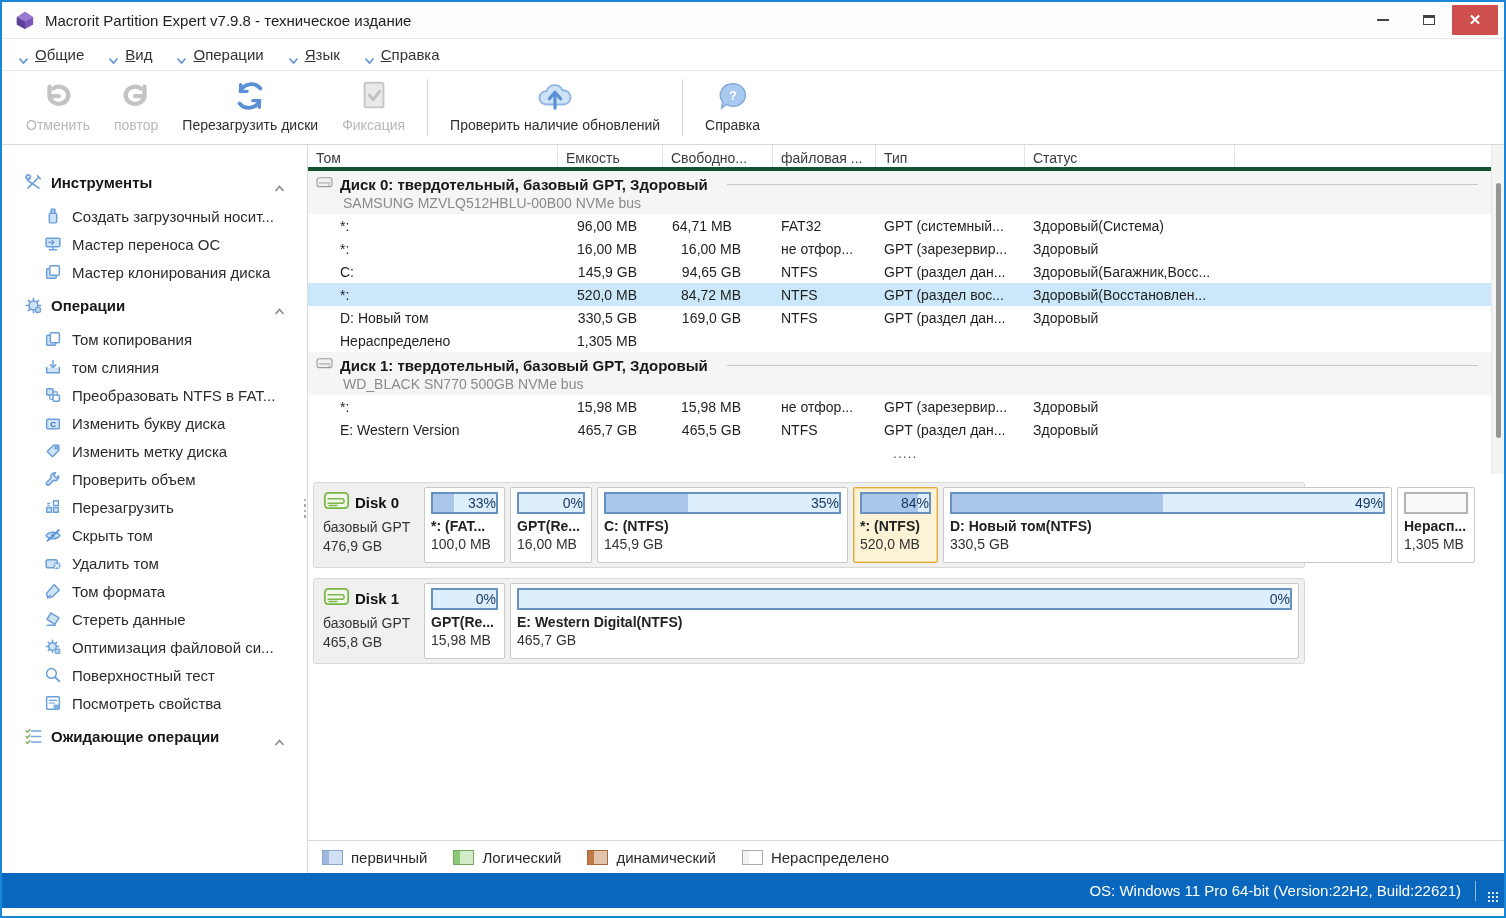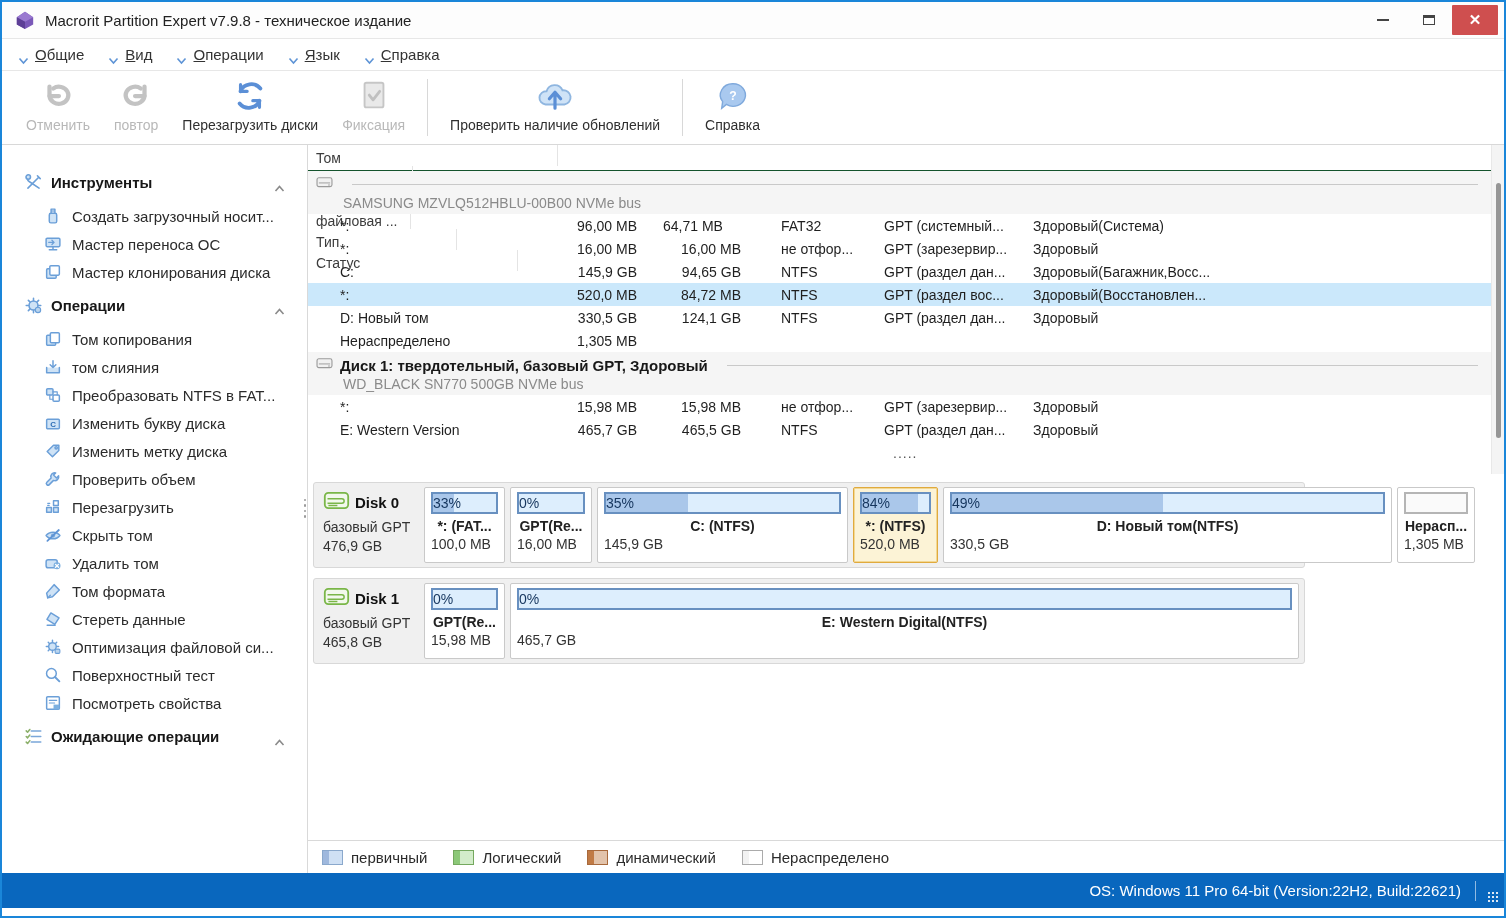--- a/index.html
+++ b/index.html
@@ -50,21 +50,21 @@
     padding:5px 0 5px 20px; cursor:default; white-space:nowrap; }
   .side-item .iicon { width:18px; height:18px; flex:0 0 auto; }
   .splitter { position:absolute; left:299px; top:348px; width:8px; height:30px;
     display:flex; flex-direction:column; align-items:center; justify-content:center; gap:3px; cursor:col-resize; }
   .splitter i { width:2.5px; height:2.5px; background:#9a9a9a; border-radius:50%; }
 
   .main { flex:1 1 auto; display:flex; flex-direction:column; min-width:0; }
 
   
   .table-region { height:330px; position:relative; flex:0 0 auto; overflow:hidden; }
-  .thead { display:flex; height:26px; border-bottom:1px solid #14532d;flex-direction:column; }
+  .thead { display:flex; height:26px; border-bottom:4px solid #14532d; }
   .th { font-size:14px; color:#3c3c3c; padding:5px 0 0 8px; border-right:1px solid #e4e4e4;
     white-space:nowrap; overflow:hidden; }
   .group-head { background:#f5f5f5; padding:4px 0 3px 8px; position:relative; }
   .gh-line1 { display:flex; align-items:center; gap:7px; }
   .gh-title { font-size:15px; font-weight:bold; color:#181818; white-space:nowrap; }
   .gh-rule { flex:1; height:1px; background:#c9c9c9; margin:0 26px 0 12px; }
   .gh-sub { font-size:14px; color:#8a8a8a; padding:2px 0 0 27px; }
   .trow { display:flex; height:23px; align-items:center; cursor:default; }
   .trow.selected { background:#cbe8fb; }
   .td { font-size:14px; color:#1f1f1f; white-space:nowrap; overflow:hidden; }
@@ -82,22 +82,22 @@
   .di-name { display:flex; align-items:center; gap:5px; font-size:15px; font-weight:bold; color:#111; }
   .di-line { font-size:14px; color:#333; margin-top:3px; white-space:nowrap; }
   .part-card { background:#fff; border:1px solid #c9c9c9; border-radius:2px; padding:4px 6px;
     flex:0 0 auto; overflow:hidden; cursor:default; }
   .part-card.selected { background:#fcf3d6; border:1px solid #e0aa3e; box-shadow:0 0 0 1px #f3d893 inset; }
   .part-card.grow { flex:1 1 auto; }
   .part-card.unalloc { margin-left:auto; }
   .pbar { position:relative; height:22px; border:2px solid #6890c0; background:#ddeefd; }
   .part-card.unalloc .pbar { border-color:#b5b5b5; background:#fafafa; }
   .pfill { position:absolute; left:0; top:0; bottom:0; background:#aac7ea; }
-  .ppct { position:absolute; inset:0; text-align:left; font-size:14px; color:#16365e; line-height:18px; }
-  .pname { font-size:14px; font-weight:bold; color:#222; margin-top:4px; white-space:nowrap; overflow:hidden;text-align:center; }
+  .ppct { position:absolute; inset:0; text-align:right; font-size:14px; color:#16365e; line-height:18px; }
+  .pname { font-size:14px; font-weight:bold; color:#222; margin-top:4px; white-space:nowrap; overflow:hidden; }
   .psize { font-size:14px; color:#333; margin-top:2px; white-space:nowrap; }
 
   
   .legend { height:33px; border-top:1px solid #d9d9d9; display:flex; align-items:center;
     padding-left:14px; gap:26px; background:#fff; flex:0 0 auto; }
   .leg-item { display:flex; align-items:center; gap:8px; font-size:15px; color:#2b2b2b; }
   .swatch { width:21px; height:15px; border:1px solid; position:relative; }
   .swatch i { position:absolute; left:0; top:0; bottom:0; width:6px; display:block; }
 
   
@@ -411,28 +411,29 @@
             <div class="th" style="flex: 1 1 auto; border-right: none;"></div>
           </div>
         <div id="tbody">
             <div class="group-head">
               <div class="gh-line1">
                 <span><svg viewBox="0 0 18 15" width="17" height="14">
                     <rect x="1" y="3" width="16" height="9.5" rx="2" fill="#f1f1f1" stroke="#9a9a9a" stroke-width="1.2"></rect>
                     <path d="M3 8.5 h12" stroke="#9a9a9a" stroke-width="1"></path>
                     <circle cx="13.8" cy="10.6" r=".8" fill="#9a9a9a"></circle>
                   </svg></span>
+                <span class="gh-title">Диск 0: твердотельный, базовый GPT, Здоровый</span>
                 <span class="gh-rule"></span>
               </div>
               <div class="gh-sub">SAMSUNG MZVLQ512HBLU-00B00 NVMe bus</div>
             </div>
             <div class="trow">
               <div class="td" style="width: 250px; flex: 0 0 auto; padding-left: 32px;">*:</div>
               <div class="td" style="width: 105px; flex: 0 0 auto; text-align: right; padding-right: 26px;">96,00 MB</div>
-              <div class="td" style="width: 110px; flex: 0 0 auto; text-align: left; padding-right: 32px;">64,71 MB</div>
+              <div class="td" style="width: 110px; flex: 0 0 auto; text-align: center; padding-right: 32px;">64,71 MB</div>
               <div class="td" style="width: 103px; flex: 0 0 auto; padding-left: 8px;">FAT32</div>
               <div class="td" style="width: 149px; flex: 0 0 auto; padding-left: 8px;">GPT (системный...</div>
               <div class="td" style="width: 210px; flex: 0 0 auto; padding-left: 8px;">Здоровый(Система)</div>
             </div>
             <div class="trow">
               <div class="td" style="width: 250px; flex: 0 0 auto; padding-left: 32px;">*:</div>
               <div class="td" style="width: 105px; flex: 0 0 auto; text-align: right; padding-right: 26px;">16,00 MB</div>
               <div class="td" style="width: 110px; flex: 0 0 auto; text-align: right; padding-right: 32px;">16,00 MB</div>
               <div class="td" style="width: 103px; flex: 0 0 auto; padding-left: 8px;">не отфор...</div>
               <div class="td" style="width: 149px; flex: 0 0 auto; padding-left: 8px;">GPT (зарезервир...</div>
@@ -450,21 +451,21 @@
               <div class="td" style="width: 250px; flex: 0 0 auto; padding-left: 32px;">*:</div>
               <div class="td" style="width: 105px; flex: 0 0 auto; text-align: right; padding-right: 26px;">520,0 MB</div>
               <div class="td" style="width: 110px; flex: 0 0 auto; text-align: right; padding-right: 32px;">84,72 MB</div>
               <div class="td" style="width: 103px; flex: 0 0 auto; padding-left: 8px;">NTFS</div>
               <div class="td" style="width: 149px; flex: 0 0 auto; padding-left: 8px;">GPT (раздел вос...</div>
               <div class="td" style="width: 210px; flex: 0 0 auto; padding-left: 8px;">Здоровый(Восстановлен...</div>
             </div>
             <div class="trow">
               <div class="td" style="width: 250px; flex: 0 0 auto; padding-left: 32px;">D: Новый том</div>
               <div class="td" style="width: 105px; flex: 0 0 auto; text-align: right; padding-right: 26px;">330,5 GB</div>
-              <div class="td" style="width: 110px; flex: 0 0 auto; text-align: right; padding-right: 32px;">124,1 GB</div>
+              <div class="td" style="width: 110px; flex: 0 0 auto; text-align: right; padding-right: 32px;">169,0 GB</div>
               <div class="td" style="width: 103px; flex: 0 0 auto; padding-left: 8px;">NTFS</div>
               <div class="td" style="width: 149px; flex: 0 0 auto; padding-left: 8px;">GPT (раздел дан...</div>
               <div class="td" style="width: 210px; flex: 0 0 auto; padding-left: 8px;">Здоровый</div>
             </div>
             <div class="trow">
               <div class="td" style="width: 250px; flex: 0 0 auto; padding-left: 32px;">Нераспределено</div>
               <div class="td" style="width: 105px; flex: 0 0 auto; text-align: right; padding-right: 26px;">1,305 MB</div>
               <div class="td" style="width: 110px; flex: 0 0 auto; text-align: right; padding-right: 32px;"></div>
               <div class="td" style="width: 103px; flex: 0 0 auto; padding-left: 8px;"></div>
               <div class="td" style="width: 149px; flex: 0 0 auto; padding-left: 8px;"></div>

